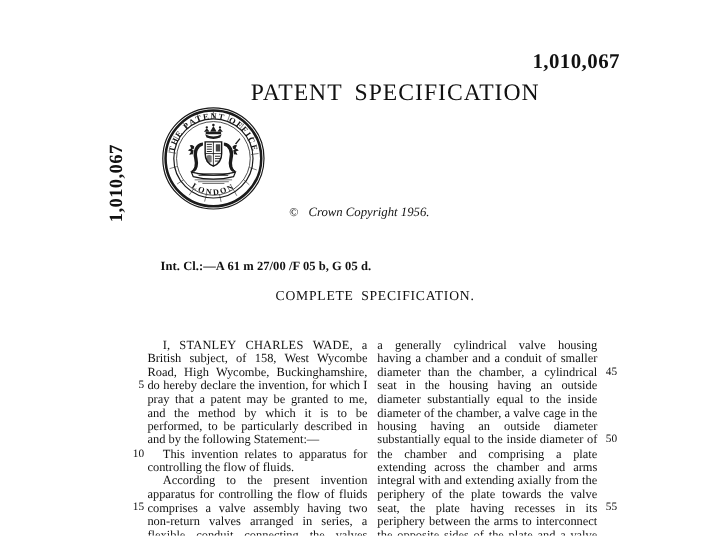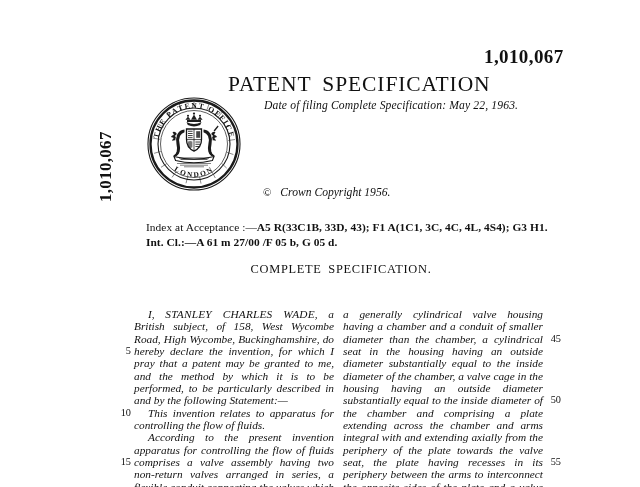--- a/index.html
+++ b/index.html
@@ -177,21 +177,20 @@
     line-height: 12.35px;
     text-align: justify;
     text-justify: inter-word;
   }
   .col-left  { left: 134px; }
   .col-right { left: 343px; }
 
   .col p {
     margin: 0;
     text-align: justify;
-    font-style: italic;
   }
   .col p.indent { text-indent: 14px; }
 
   .sc {
     font-variant: small-caps;
     letter-spacing: 0.2px;
   }
 
   
   .linenums {
@@ -324,31 +323,27 @@
 
           <g stroke="#2b2b2b" stroke-width="0.6">
             <line x1="31" y1="67.5" x2="65" y2="67.5"></line>
             <line x1="34" y1="69.2" x2="62" y2="69.2"></line>
             <line x1="38" y1="70.8" x2="58" y2="70.8"></line>
           </g>
         </g>
       </svg>
     </div>
 
-    <div class="date-line l1">Date of filing Complete Specification:  May 22, 1963.</div>
 
 
 
     <div class="copyright-line">
       <span class="cmark">©</span><span>Crown Copyright 1956.</span>
     </div>
 
-    <div class="index-line">
-      <span>Index at Acceptance :—</span><span class="b">A5 R(33C1B, 33D, 43); F1 A(1C1, 3C, 4C, 4L, 4S4); G3 H1.</span>
-    </div>
 
     <div class="intcl-line">
       <span class="b">Int. Cl.:—</span><span class="b">A 61 m 27/00 /F 05 b,  G 05 d.</span>
     </div>
 
     <div class="complete-spec">COMPLETE  SPECIFICATION.</div>
 
   </div>
 
   <div class="body-area">

